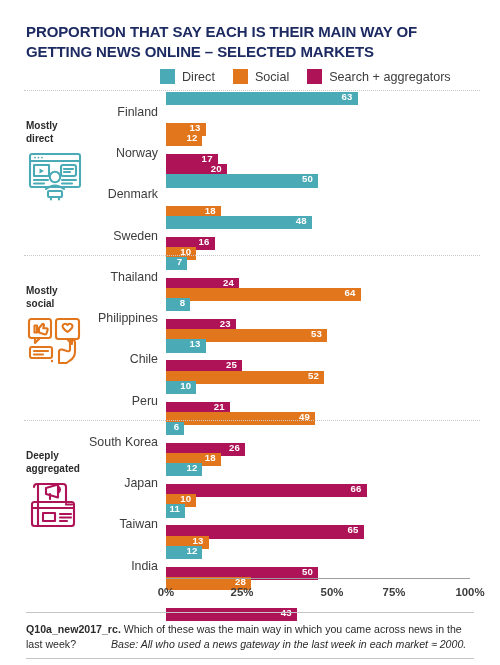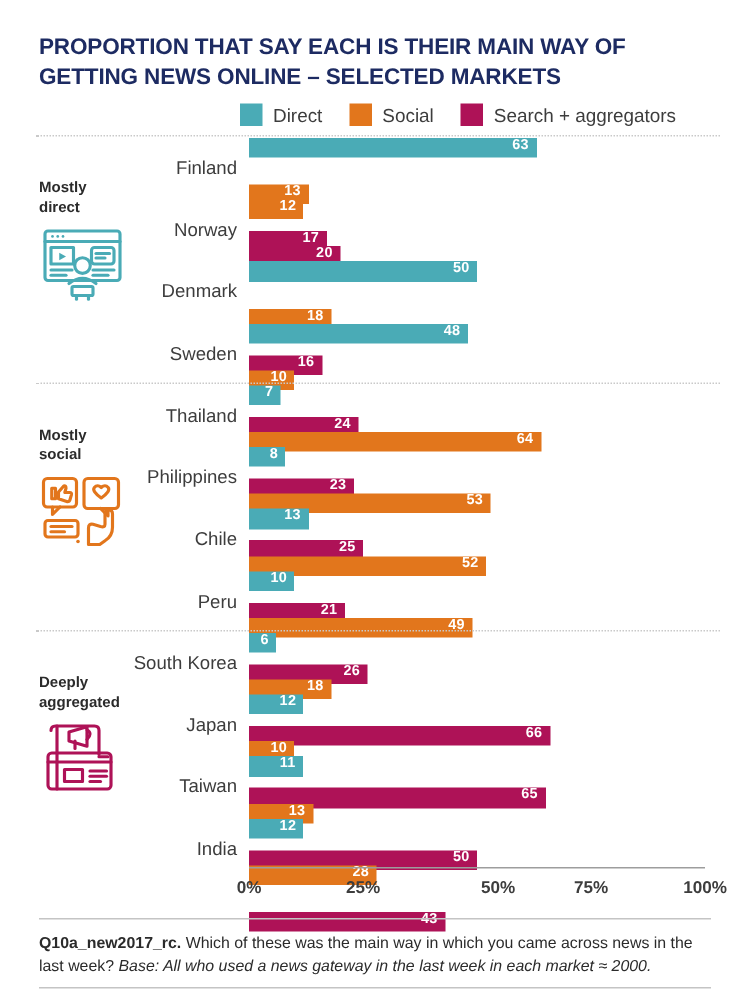--- a/index.html
+++ b/index.html
@@ -77,21 +77,21 @@
     transform:translateX(-50%);white-space:nowrap;
   }
 
   
   .rule{position:absolute;left:26px;width:448px;height:0;border-top:1.2px solid #c4c4c4;}
   .footnote{
     position:absolute;left:26px;top:622px;width:452px;
     font-size:10.6px;line-height:1.42;color:#2b2b2b;
   }
   .footnote b{font-weight:bold;}
-  .footnote i{}
+  .footnote i{margin-left:32px;}
 </style>
 </head>
 <body>
 
 <div class="sheet">
 
   <div class="title">PROPORTION THAT SAY EACH IS THEIR MAIN WAY OF GETTING NEWS ONLINE – SELECTED MARKETS</div>
 
   <div class="legend" id="legend">
       <div class="legend-item">
@@ -303,21 +303,21 @@
             <span class="val">10</span>
           </div>
           <div class="bar" style="width: 197.6px; background: rgb(174, 18, 87);">
             <span class="val">65</span>
           </div>
         </div>
       </div>
       <div class="row" style="position: absolute; left: 0px; width: 500px; top: 413.9px;">
         <div class="country">Taiwan</div>
         <div class="bars">
-          <div class="bar" style="width: 36px; background: rgb(74, 171, 182);">
+          <div class="bar" style="width: 19px; background: rgb(74, 171, 182);">
             <span class="val">11</span>
           </div>
           <div class="bar" style="width: 42.56px; background: rgb(226, 118, 28);">
             <span class="val">13</span>
           </div>
           <div class="bar" style="width: 152px; background: rgb(174, 18, 87);">
             <span class="val">50</span>
           </div>
         </div>
       </div>

